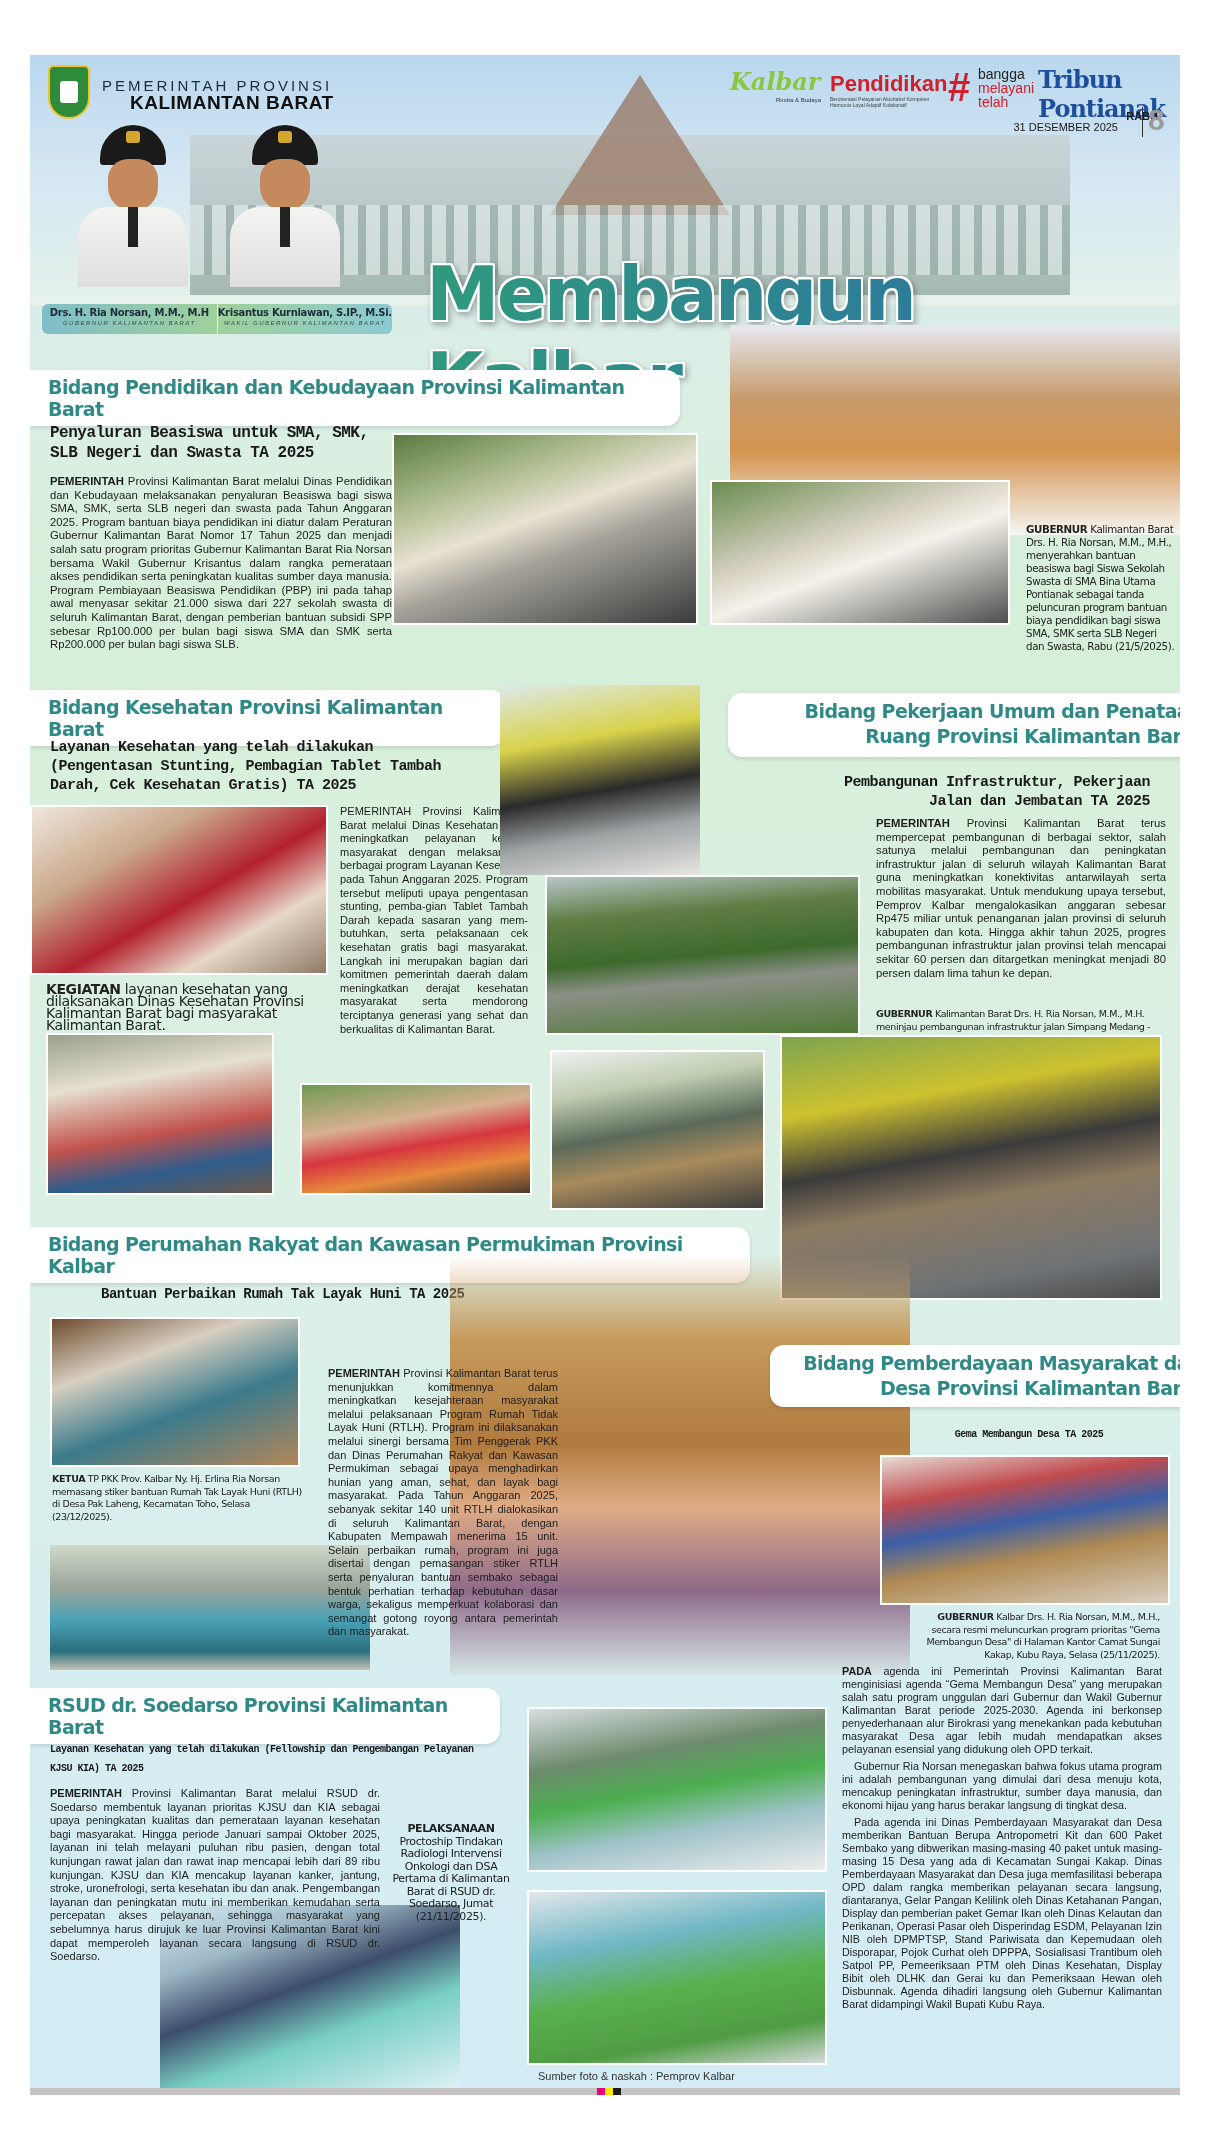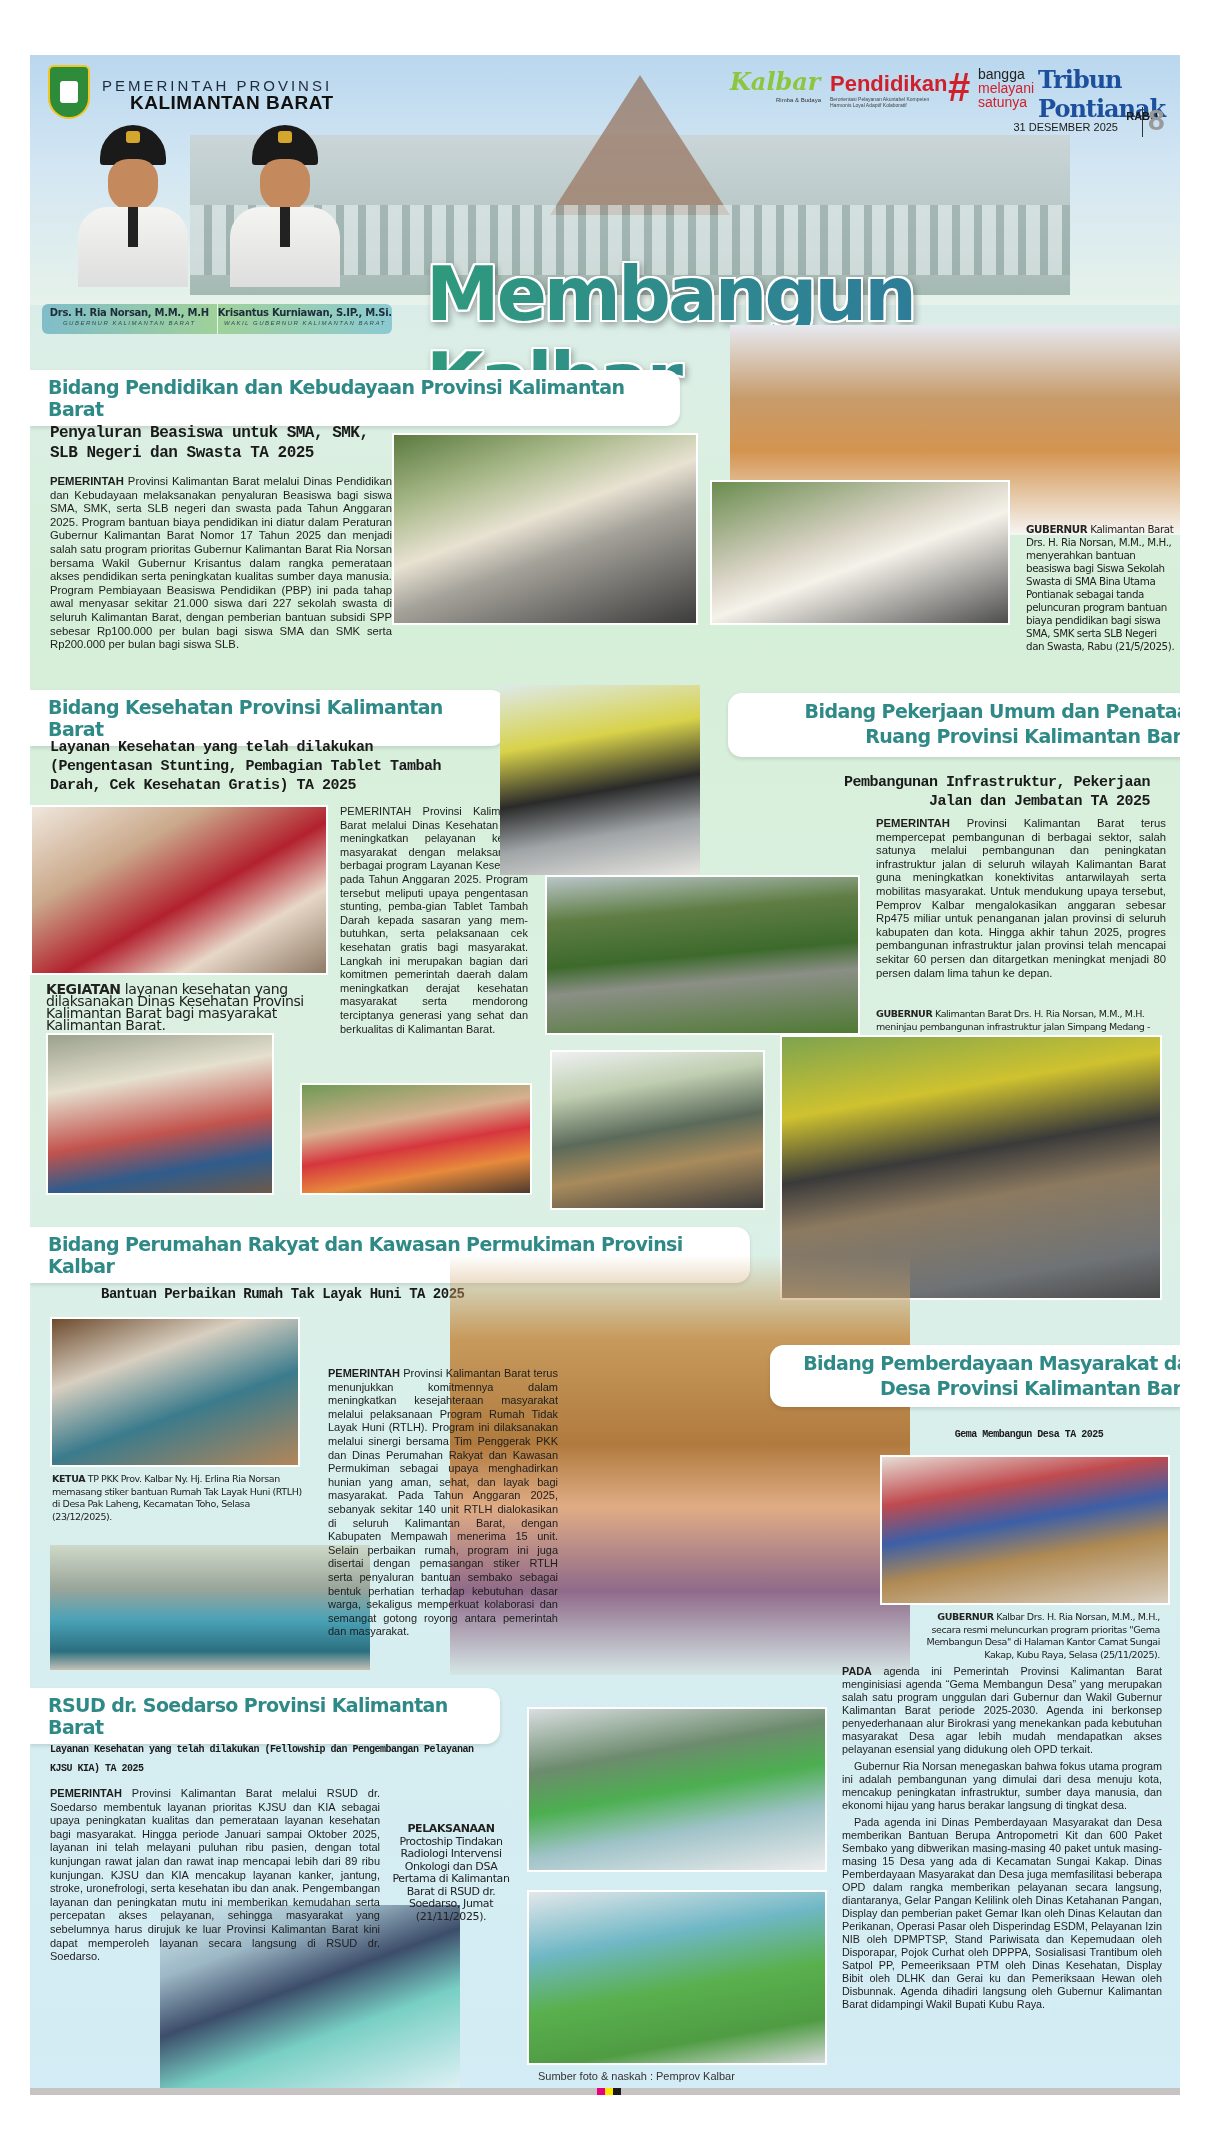--- a/index.html
+++ b/index.html
@@ -122,21 +122,21 @@
   <div class="prov-big">KALIMANTAN BARAT</div>
 
   <div class="brand brand-kalbar">Kalbar</div>
   <div class="brand-kalbar-sub">Rimba &amp; Budaya</div>
   <div class="brand brand-berakhlak">Pendidikan</div>
   <div class="brand-berakhlak-sub">Berorientasi Pelayanan Akuntabel Kompeten Harmonis Loyal Adaptif Kolaboratif</div>
   <div class="brand brand-hash">#</div>
   <div class="brand-bangga">
     <span>bangga</span>
     <span class="red">melayani</span>
-    <span class="red">satunya</span>
+    <span class="red">telah</span>
   </div>
   <div class="brand brand-tribun">Tribun Pontianak</div>
   <div class="day">RABU</div>
   <div class="date">31 DESEMBER 2025</div>
   <div class="page-divider"></div>
   <div class="page-num">8</div>
 
   <div class="official off-1">
     <div class="cap"></div>
     <div class="face"></div>

